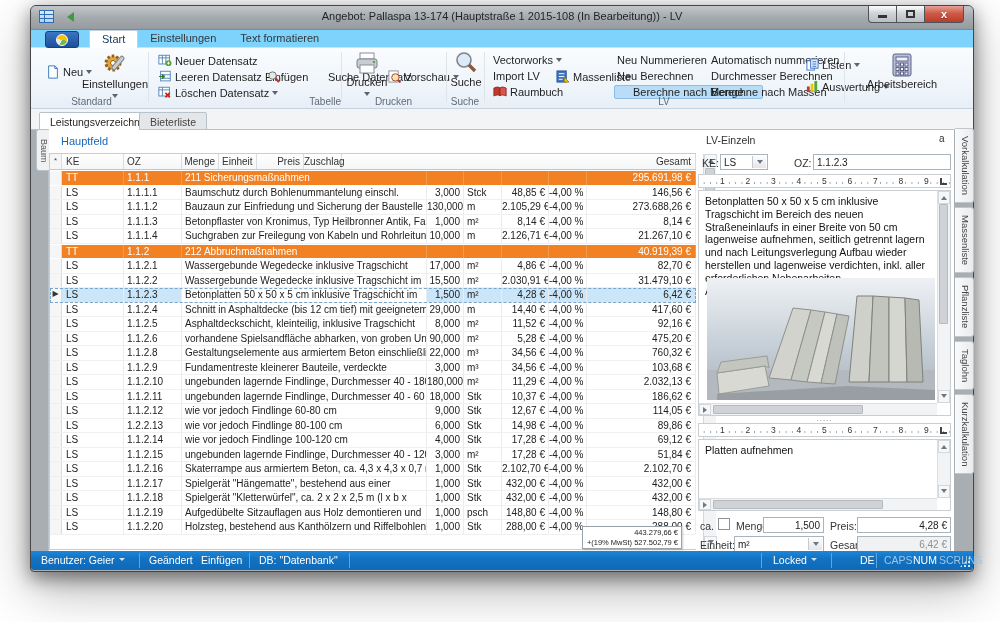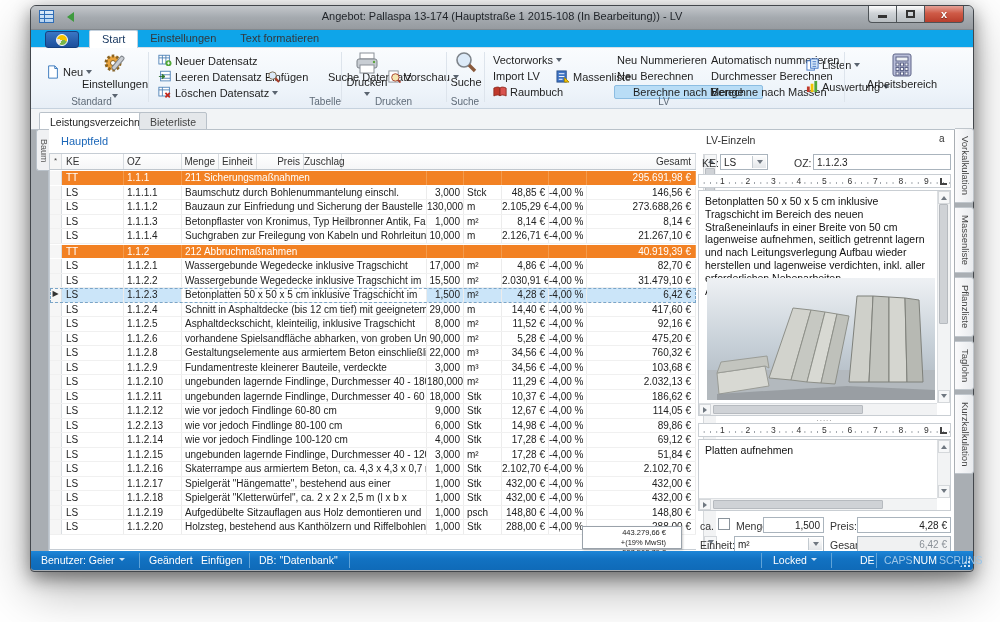--- a/index.html
+++ b/index.html
@@ -26,21 +26,21 @@
   .wc { height:17px; border:1px solid #4e5357; border-top:none; background:linear-gradient(#fdfdfd,#cfd3d7 45%,#b9bec2);
         display:flex; align-items:center; justify-content:center; }
   .wc.min { width:29px; border-radius:0 0 0 4px; }
   .wc.max { width:27px; border-left:none; border-right:none; }
   .wc.close { width:40px; border-radius:0 0 4px 0; background:linear-gradient(#e5a197,#cf5b47 45%,#b83e2c); }
   .glyph-min { width:9px; height:3px; background:#333; margin-top:5px; }
   .glyph-max { width:9px; height:8px; border:2px solid #333; }
   .glyph-x { color:#fff; font-size:11px; font-weight:bold; line-height:1; text-shadow:0 1px 1px rgba(0,0,0,.4); }
 
   
-  .tabstrip { position:absolute; left:0; top:24px; right:0; height:18px; background:#0ea5e9; border-bottom:1px solid #d7dfe7; }
+  .tabstrip { position:absolute; left:0; top:24px; right:0; height:18px; background:#7dd3fc; border-bottom:1px solid #d7dfe7; }
   .appbtn { position:absolute; left:14px; top:1px; width:34px; height:17px; border-radius:3px;
     background:linear-gradient(#3a76c4,#1d4f9b); border:1px solid #16407f; display:flex; align-items:center; justify-content:center; }
   .applogo { width:12px; height:12px; border-radius:50%; border:1px solid #fff;
     background:conic-gradient(#f5c400 0 100deg, #79b64a 100deg 210deg, #e8e8e8 210deg 285deg, #f5c400 285deg); }
   .rtabs { position:absolute; left:58px; top:0; height:18px; display:flex; }
   .rtab { padding:2px 12px 0 12px; font-size:11px; color:#33383d; height:18px; }
   .rtab.active { background:#fff; border:1px solid #c3d0dd; border-bottom:none; border-radius:2px 2px 0 0; color:#15355e; }
 
   
   .ribbon { position:absolute; left:0; top:42px; right:0; height:61px;
@@ -91,21 +91,21 @@
   
   .tvscroll { position:absolute; left:653px; top:0; width:13px; height:100%; background:#f2f3f4; border-left:1px solid #d5d8db; }
   .sb-btn { position:absolute; left:0; width:13px; height:13px; background:#f6f7f8; border:1px solid #d5d8db; display:flex; align-items:center; justify-content:center; }
   .tri-up { width:0;height:0;border:3px solid transparent; border-bottom:4px solid #6f7780; margin-top:-2px;}
   .tri-dn { width:0;height:0;border:3px solid transparent; border-top:4px solid #6f7780; margin-bottom:-2px;}
   .tri-lf { width:0;height:0;border:3px solid transparent; border-right:4px solid #6f7780; margin-left:-2px;}
   .tri-rt { width:0;height:0;border:3px solid transparent; border-left:4px solid #6f7780; margin-right:-2px;}
   .sb-thumb-v { position:absolute; left:1px; width:10px; background:#cfd2d6; border:1px solid #b6babf; border-radius:1px; }
 
   .sumbox { position:absolute; left:551px; top:520px; width:100px; height:23px; background:#fff; border:1px solid #9aa2aa; box-shadow:1px 1px 2px rgba(0,0,0,.2);
-     font-size:7.5px; color:#222; text-align:right; padding:1px 15px; line-height:1.35; }
+     font-size:7.5px; color:#222; text-align:right; padding:1px 3px; line-height:1.35; }
 
   
   .dt-title { position:absolute; left:675px; top:128px; font-size:10.5px; color:#333; }
   .dt-pin { position:absolute; left:908px; top:127px; font-size:10px; color:#333; }
   .fld-label { position:absolute; font-size:10.5px; color:#333; }
   .field { position:absolute; height:16px; border:1px solid #aab4bd; background:#fff; font-size:10px; color:#222; padding:2px 3px 0 3px; }
   .field.right { text-align:right; }
   .field.dim { background:#f0f1f2; color:#8a9097; }
   .combo-arr { position:absolute; right:1px; top:1px; bottom:1px; width:14px; background:linear-gradient(#fdfdfd,#e3e6e9); border-left:1px solid #c3cad0; display:flex; align-items:center; justify-content:center; }
 

